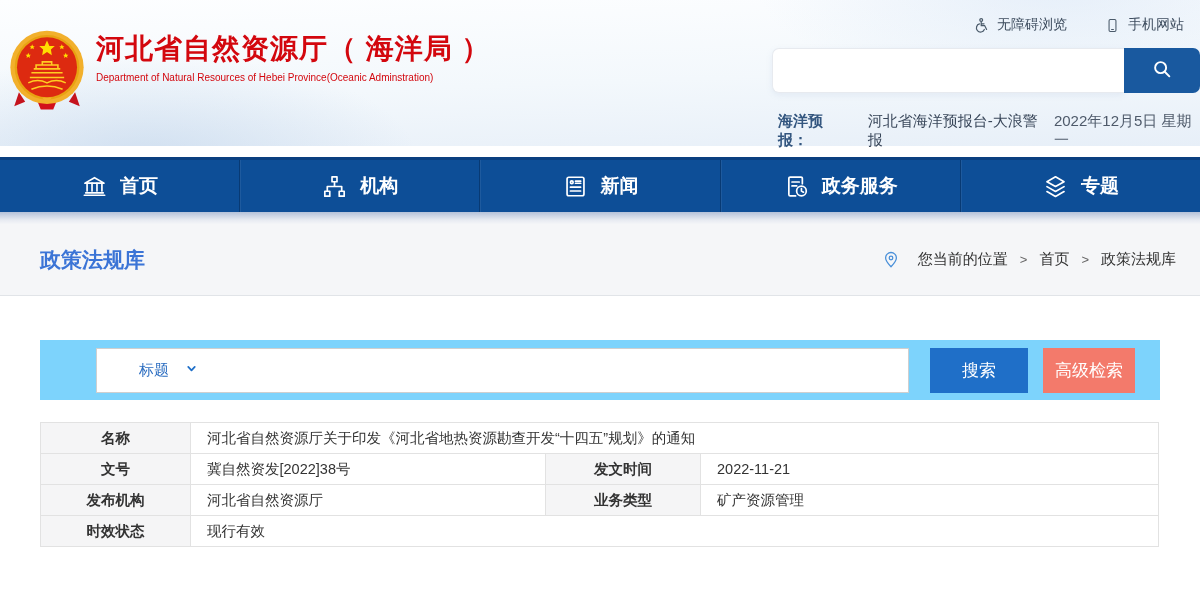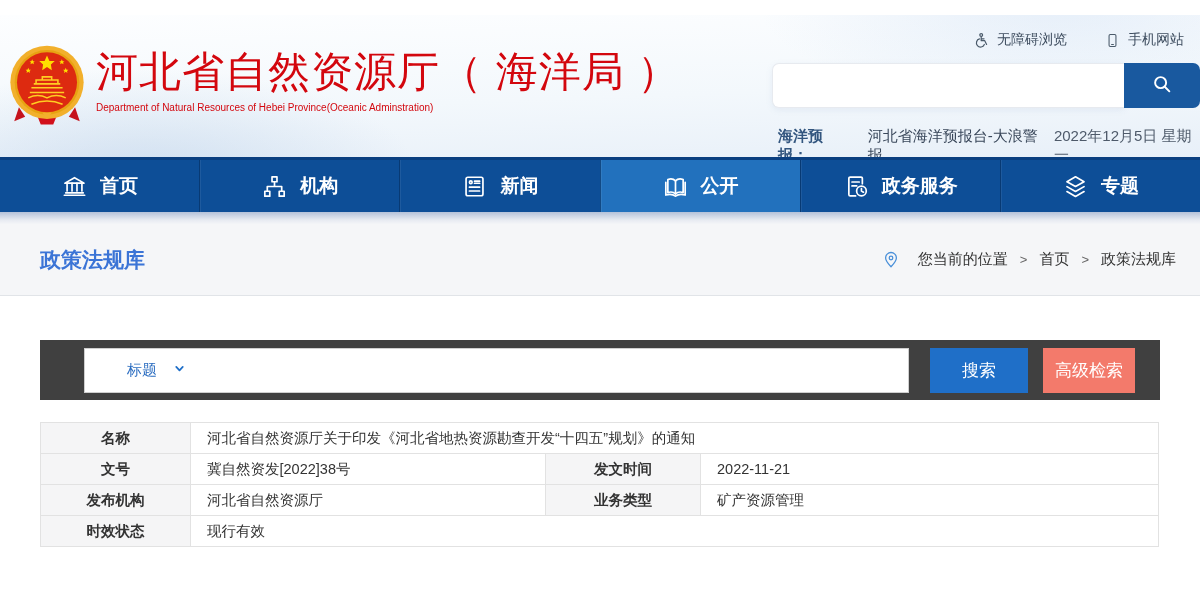--- a/index.html
+++ b/index.html
@@ -2,34 +2,34 @@
 <html><head>
 <meta charset="utf-8">
 <style>
   * { margin:0; padding:0; box-sizing:border-box; }
   html,body { background:#fff; }
   body { font-family:"Liberation Sans","DejaVu Sans",sans-serif; }
   .page { position:relative; width:1200px; height:598px; background:#fff; overflow:hidden; }
 
   
   .site-header {
-    position:absolute; left:0; top:15px; width:1200px; height:146px;
+    position:absolute; left:0; top:0; width:1200px; height:146px;
     background:
       radial-gradient(ellipse 420px 160px at 12% 108%, rgba(186,208,233,.55), transparent 65%),
       radial-gradient(ellipse 500px 180px at 88% -10%, rgba(205,222,243,.45), transparent 60%),
       linear-gradient(178deg, #fdfeff 0%, #f3f8fc 55%, #e7eff8 100%);
   }
   .top-links { position:absolute; top:16px; right:16px; display:flex; gap:38px; align-items:center; }
   .top-link { display:flex; align-items:center; gap:8px; font-size:14px; color:#3d4c5e; cursor:pointer; }
   .top-link svg { display:block; }
 
   .brand { position:absolute; left:8px; top:28px; display:flex; align-items:flex-start; }
   .emblem { width:78px; height:88px; }
   .brand-text { margin-left:10px; padding-top:6px; }
-  .brand-cn { font-size:42px; font-weight:normal; color:#d3070e; letter-spacing:1px; line-height:1.1; }
+  .brand-cn { font-size:28px; font-weight:bold; color:#d3070e; letter-spacing:1px; line-height:1.1; }
   .brand-en { margin-top:7px; font-size:10px; color:#d3070e; }
 
   .header-search { position:absolute; left:772px; top:48px; width:428px; height:45px; display:flex; }
   .header-search input {
     flex:1; height:45px; border:1px solid #e7eaef; border-right:none;
     border-radius:7px 0 0 7px; background:#fff; outline:none; padding:0 14px;
     font-size:15px; box-shadow:0 2px 6px rgba(120,150,190,.12);
   }
   .header-search button {
     width:76px; height:45px; border:none; background:#19599f; border-radius:0 7px 7px 0; cursor:pointer;
@@ -68,22 +68,22 @@
   }
   .page-title { font-size:21px; font-weight:bold; color:#3b74d6; }
   .breadcrumb { display:flex; align-items:center; gap:12px; font-size:15px; color:#333; }
   .breadcrumb .sep { color:#666; font-size:13px; }
   .breadcrumb .crumb { cursor:pointer; }
   .breadcrumb svg { display:block; margin-right:6px; }
 
   
   .search-section {
     position:absolute; left:40px; top:340px; width:1120px; height:60px;
-    background:#404040; display:flex; align-items:center;
-    padding-left:44px; padding-right:25px;
+    background:#7dd3fc; display:flex; align-items:center;
+    padding-left:56px; padding-right:25px;
   }
   .query-bar {
     flex:1; height:45px; background:#fff; border:1px solid #cfcfcf;
     display:flex; align-items:center;
   }
   .field-select {
     display:flex; align-items:center; gap:16px; padding:0 18px 0 42px;
     cursor:pointer; height:100%;
   }
   .field-select .fs-label { font-size:15px; color:#2a6cc0; }
@@ -206,30 +206,20 @@
       <span>
         <svg width="27" height="27" viewBox="0 0 24 24" fill="none" stroke="#fff" stroke-width="1.5" stroke-linecap="round" stroke-linejoin="round">
           <rect x="4.5" y="3.8" width="15" height="16.4" rx="1.6"></rect>
           <circle cx="8.7" cy="8.2" r="1.2"></circle>
           <path d="M12 7.3 h4.6 M12 9.1 h4.6 M7.5 12.6 h9 M7.5 16 h9"></path>
         </svg>
       </span>
       <span>新闻</span>
     </div>
 
-    <div class="nav-item active">
-      <span>
-        <svg width="27" height="27" viewBox="0 0 24 24" fill="none" stroke="#fff" stroke-width="1.5" stroke-linecap="round" stroke-linejoin="round">
-          <path d="M12 7 C10.3 5.3 7.6 5 5.2 5.8 V17.4 C7.6 16.6 10.3 16.9 12 18.6 C13.7 16.9 16.4 16.6 18.8 17.4 V5.8 C16.4 5 13.7 5.3 12 7 Z"></path>
-          <path d="M12 7 V18.6"></path>
-          <path d="M3.4 8.2 V19.6 C6.4 18.6 9.8 18.9 12 20.6 C14.2 18.9 17.6 18.6 20.6 19.6 V8.2"></path>
-        </svg>
-      </span>
-      <span>公开</span>
-    </div>
 
     <div class="nav-item">
       <span>
         <svg width="27" height="27" viewBox="0 0 24 24" fill="none" stroke="#fff" stroke-width="1.5" stroke-linecap="round" stroke-linejoin="round">
           <path d="M17.2 9.5 V4.8 a1.2 1.2 0 0 0 -1.2 -1.2 H6.4 a1.2 1.2 0 0 0 -1.2 1.2 v14.4 a1.2 1.2 0 0 0 1.2 1.2 h4.8"></path>
           <path d="M8 8 h6.4 M8 11.5 h4.2"></path>
           <circle cx="16.4" cy="16" r="4.3"></circle>
           <path d="M16.4 13.8 V16 L18.2 17.1"></path>
         </svg>
       </span>

